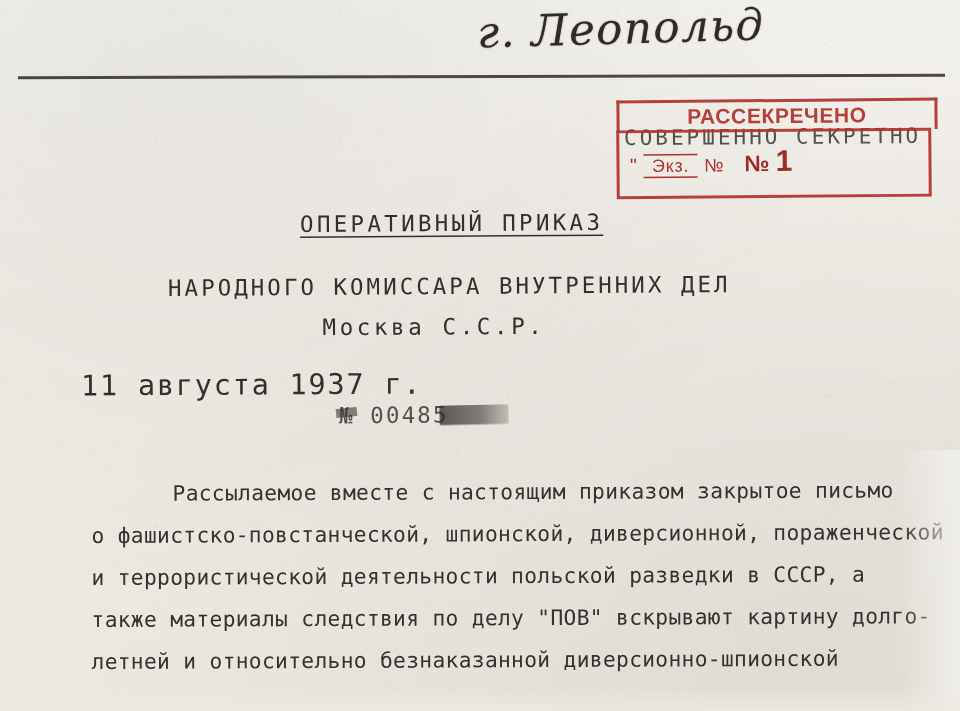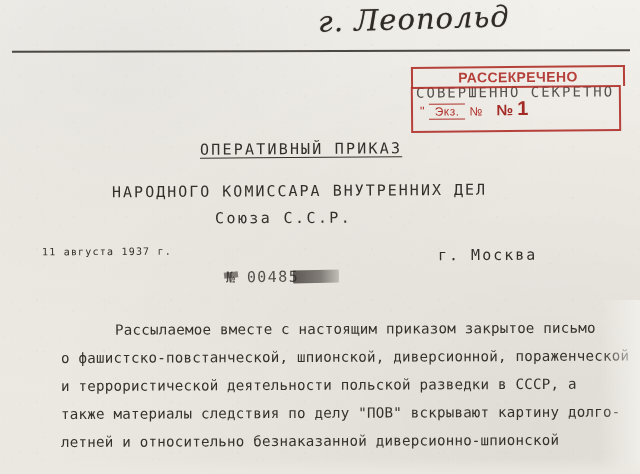--- a/index.html
+++ b/index.html
@@ -169,23 +169,23 @@
     transform: rotate(-0.4deg);
   }
   #subtitle2 {
     left: 215px;
     top: 209px;
     font-size: 15px;
     letter-spacing: 2.4px;
     transform: rotate(-0.3deg);
   }
   #date-line {
-    left: 42px;
+    left: 54px;
     top: 246px;
-    font-size: 10px;
+    font-size: 19px;
     letter-spacing: 1.2px;
     transform: rotate(-0.3deg);
   }
   #city-line {
     left: 438px;
     top: 246px;
     font-size: 15px;
     letter-spacing: 2px;
     transform: rotate(-0.3deg);
   }
@@ -282,25 +282,24 @@
     <span class="exz">Экз.</span>
     <span class="small">№</span>
     <span class="no">№</span>
     <span class="num">1</span>
   </div>
 
   <div class="tw" id="title">ОПЕРАТИВНЫЙ ПРИКАЗ</div>
 
   <div class="tw" id="subtitle1">НАРОДНОГО КОМИССАРА ВНУТРЕННИХ ДЕЛ</div>
 
-  <div class="tw" id="subtitle2">Союза С.С.Р.</div>
+  <div class="tw" id="subtitle2">Москва С.С.Р.</div>
 
   <div class="tw" id="date-line">11 августа 1937 г.</div>
 
-  <div class="tw" id="city-line">г. Москва</div>
 
   <div id="order-prefix-mark"></div>
   <div class="tw" id="order-number">№ 00485</div>
   <div id="order-smudge"></div>
 
   <div id="body">
     <div class="line indent">Рассылаемое вместе с настоящим приказом закрытое письмо</div>
     <div class="line">о фашистско-повстанческой, шпионской, диверсионной, пораженческой</div>
     <div class="line">и террористической деятельности польской разведки в СССР, а</div>
     <div class="line">также материалы следствия по делу "ПОВ" вскрывают картину долго-</div>

